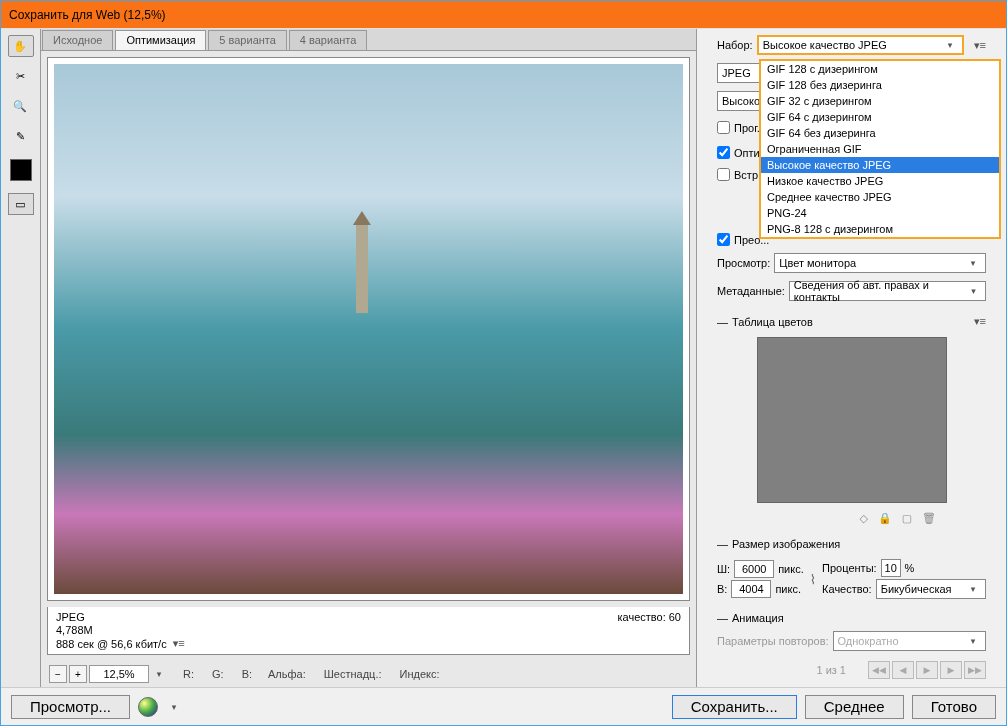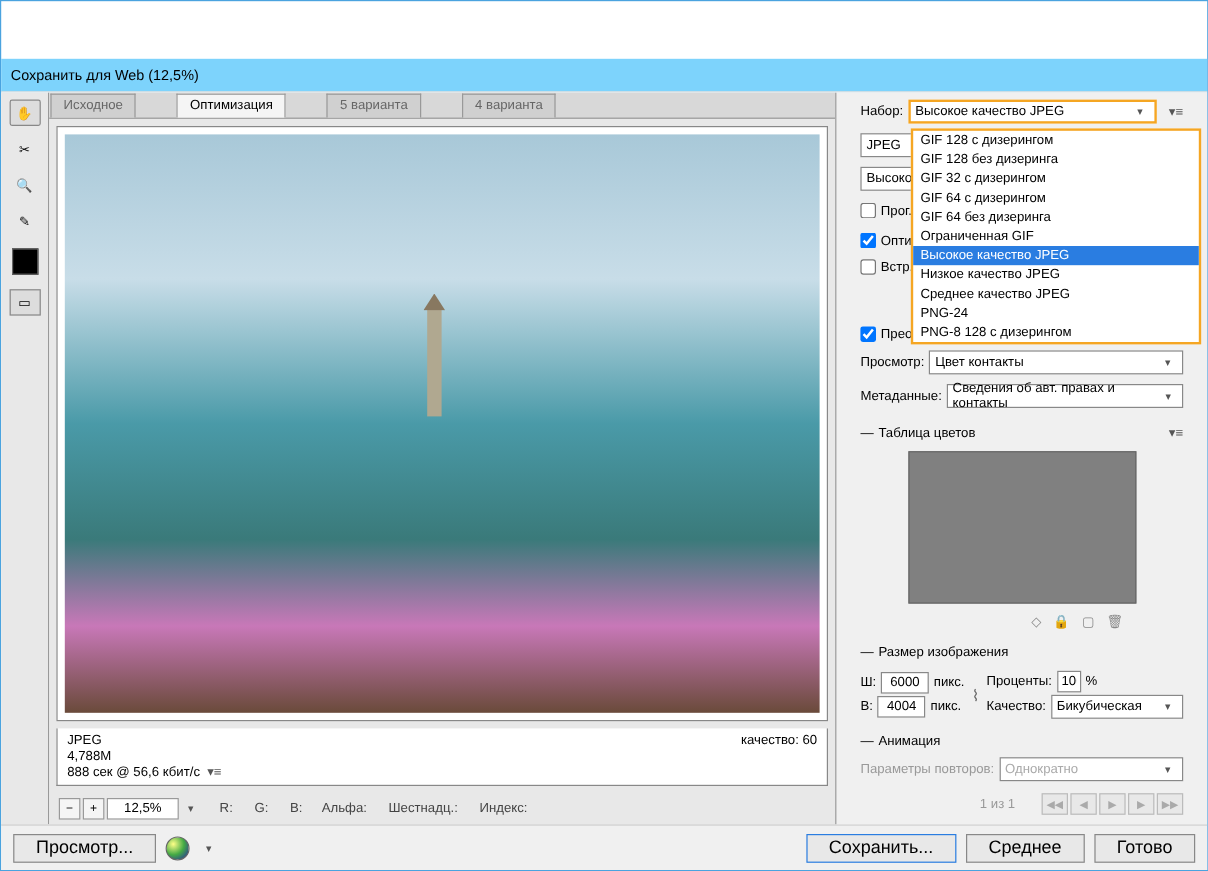--- a/index.html
+++ b/index.html
@@ -1,25 +1,25 @@
 <!DOCTYPE html>
 <html><head>
 <meta charset="utf-8">
 <style>
 * { box-sizing: border-box; margin: 0; padding: 0; }
 body { font-family: "Segoe UI", Tahoma, sans-serif; font-size: 11px; background: #fff; color: #000; }
 .window { width: 1007px; height: 726px; border: 1px solid #4aa3df; display: flex; flex-direction: column; }
-.titlebar { height: 28px; background: #7dd3fc; display: flex; align-items: center; padding: 0 8px; font-size: 12px; border-bottom: 1px solid #e0e0e0; margin-top: 48px;}
+.titlebar { height: 28px; background: #f97316; display: flex; align-items: center; padding: 0 8px; font-size: 12px; border-bottom: 1px solid #e0e0e0;}
 .content { flex: 1; display: flex; background: #f0f0f0; overflow: hidden;}
 .toolbar-left { width: 40px; background: #e8e8e8; border-right: 1px solid #999; padding: 6px 0; display: flex; flex-direction: column; align-items: center; gap: 8px; }
 .tool-btn { width: 26px; height: 22px; display: flex; align-items: center; justify-content: center; cursor: pointer; }
 .tool-btn:first-child { border: 1px solid #888; background: #ddd; border-radius: 2px;}
 .color-swatch { width: 22px; height: 22px; background: #000; border: 1px solid #666; margin-top: 4px;}
 .center-panel { flex: 1; display: flex; flex-direction: column; background: #e8e8e8; }
-.tabs { display: flex; height: 22px; background: #d8d8d8; border-bottom: 1px solid #999; gap: 32px;}
+.tabs { display: flex; height: 22px; background: #d8d8d8; border-bottom: 1px solid #999;}
 .tab { padding: 3px 10px; margin: 1px 1px 0 1px; background: #d0d0d0; border: 1px solid #999; border-bottom: none; color: #666; cursor: pointer; font-size: 11px;}
 .tab.active { background: #f5f5f5; color: #000;}
 .image-area { flex: 1; background: #fff; margin: 6px; border: 1px solid #888; position: relative; overflow: hidden;}
 .image-canvas { position: absolute; inset: 6px; background: linear-gradient(180deg, #a8c8d8 0%, #c8dde8 25%, #4a9aa8 50%, #3a7a7a 70%, #c878b8 85%, #6a4a3a 100%); }
 .tower { position:absolute; left:48%; top:30%; width:12px; height:90px; background:#b0a890; }
 .tower::before { content:''; position:absolute; top:-12px; left:-3px; width:18px; height:14px; background:#887860; clip-path: polygon(50% 0, 100% 100%, 0 100%);}
 .info-strip { background: #fff; margin: 0 6px 6px 6px; border: 1px solid #888; border-top: none; padding: 4px 8px; display: flex; justify-content: space-between; font-size: 11px;}
 .info-left { display: flex; flex-direction: column; gap: 1px;}
 .info-row3 { display: flex; align-items: center; gap: 6px;}
 .zoom-row { display: flex; align-items: center; padding: 4px 8px; gap: 16px; background: #e8e8e8;}
@@ -196,21 +196,21 @@
       <div style="height:44px;"></div>
 
       <div class="checkbox-row">
         <input type="checkbox" checked="" style="">
         <span class="label">Прео...</span>
       </div>
 
       <div class="row">
         <span class="label">Просмотр:</span>
         <div class="select" style="flex:1;">
-          <span>Цвет контакты</span>
+          <span>Цвет монитора</span>
             <span class="dropdown-arrow">▾</span>
         </div>
       </div>
       <div class="row">
         <span class="label">Метаданные:</span>
         <div class="select" style="flex:1;">
           <span>Сведения об авт. правах и контакты</span>
             <span class="dropdown-arrow">▾</span>
         </div>
       </div>

